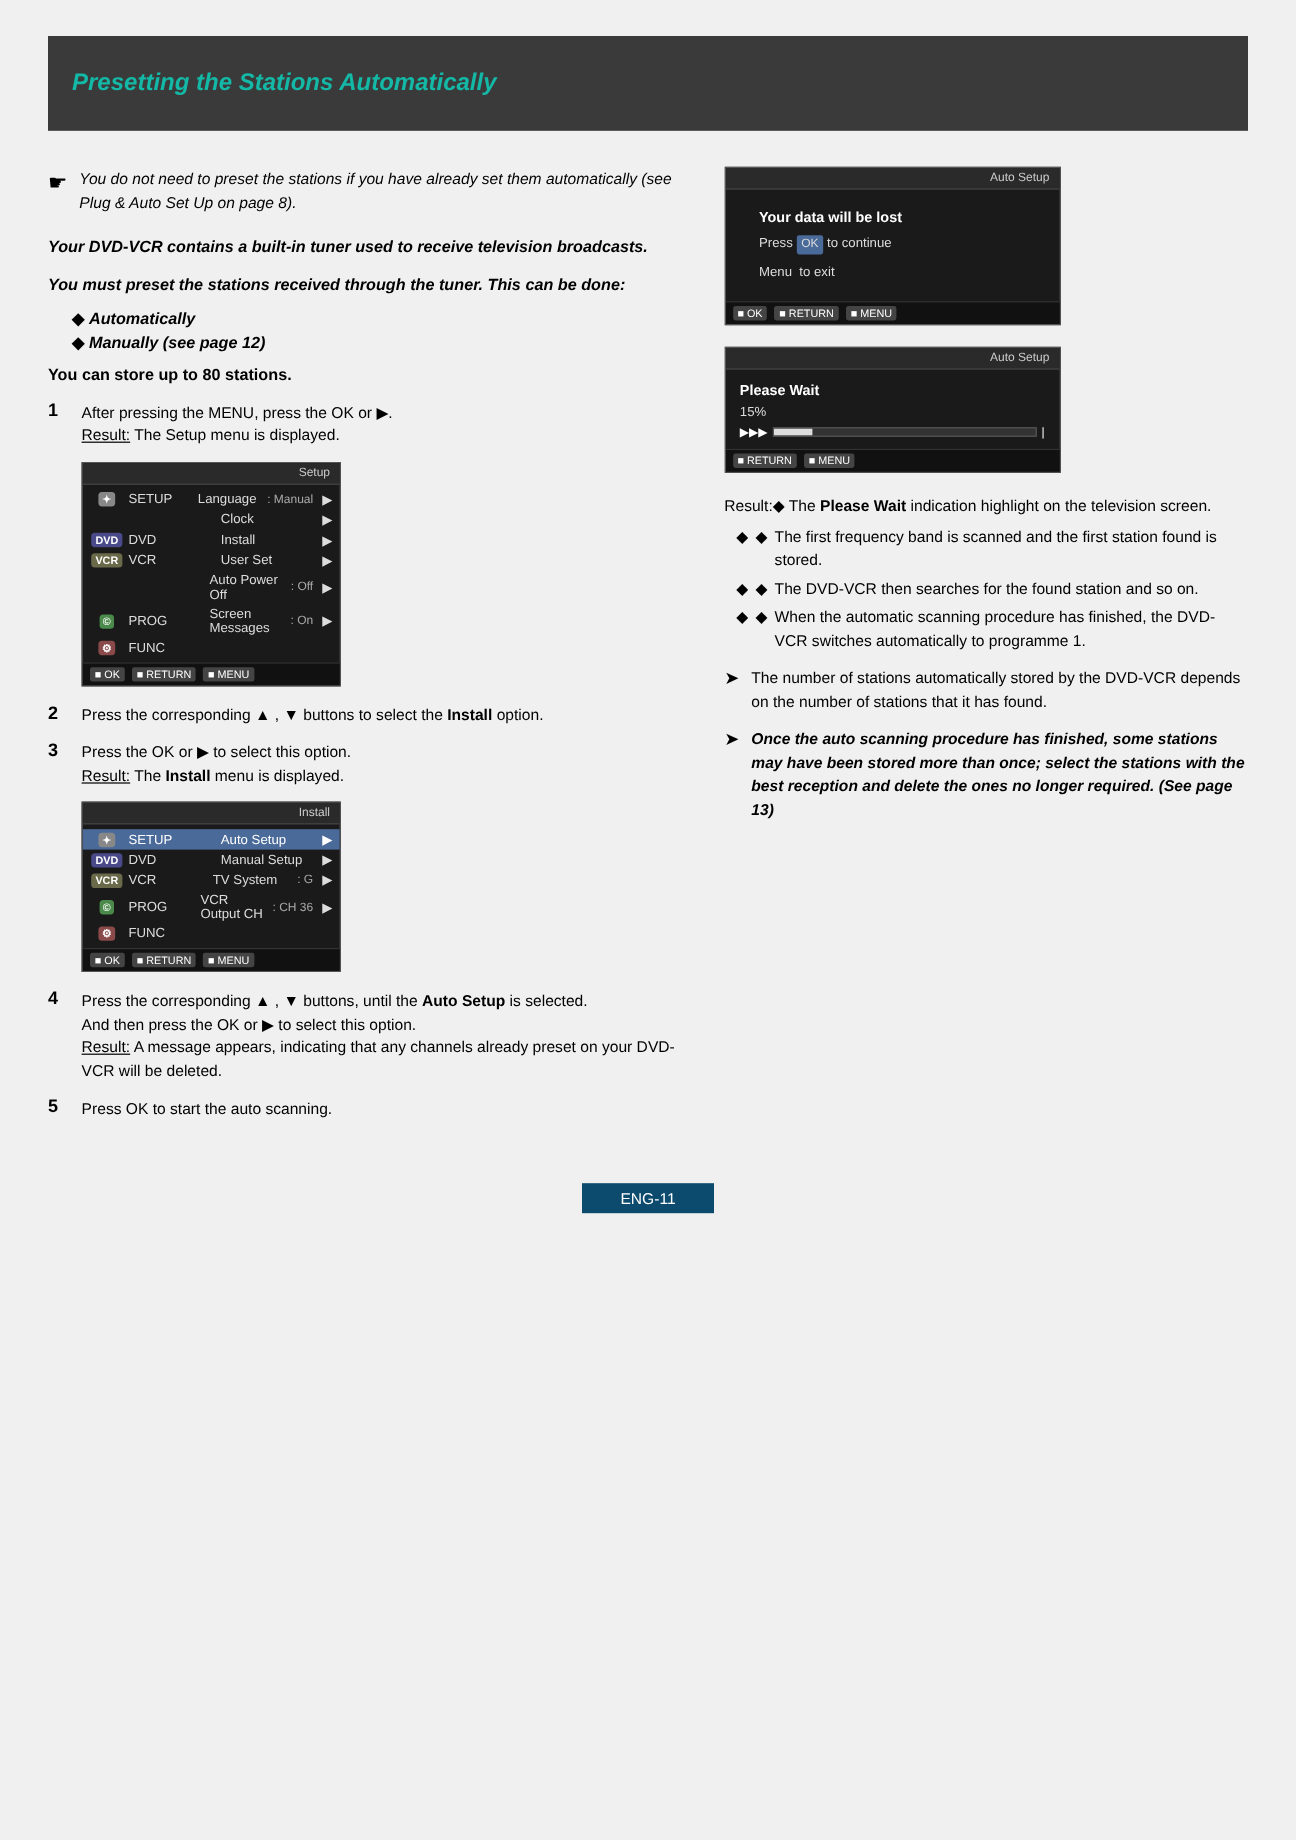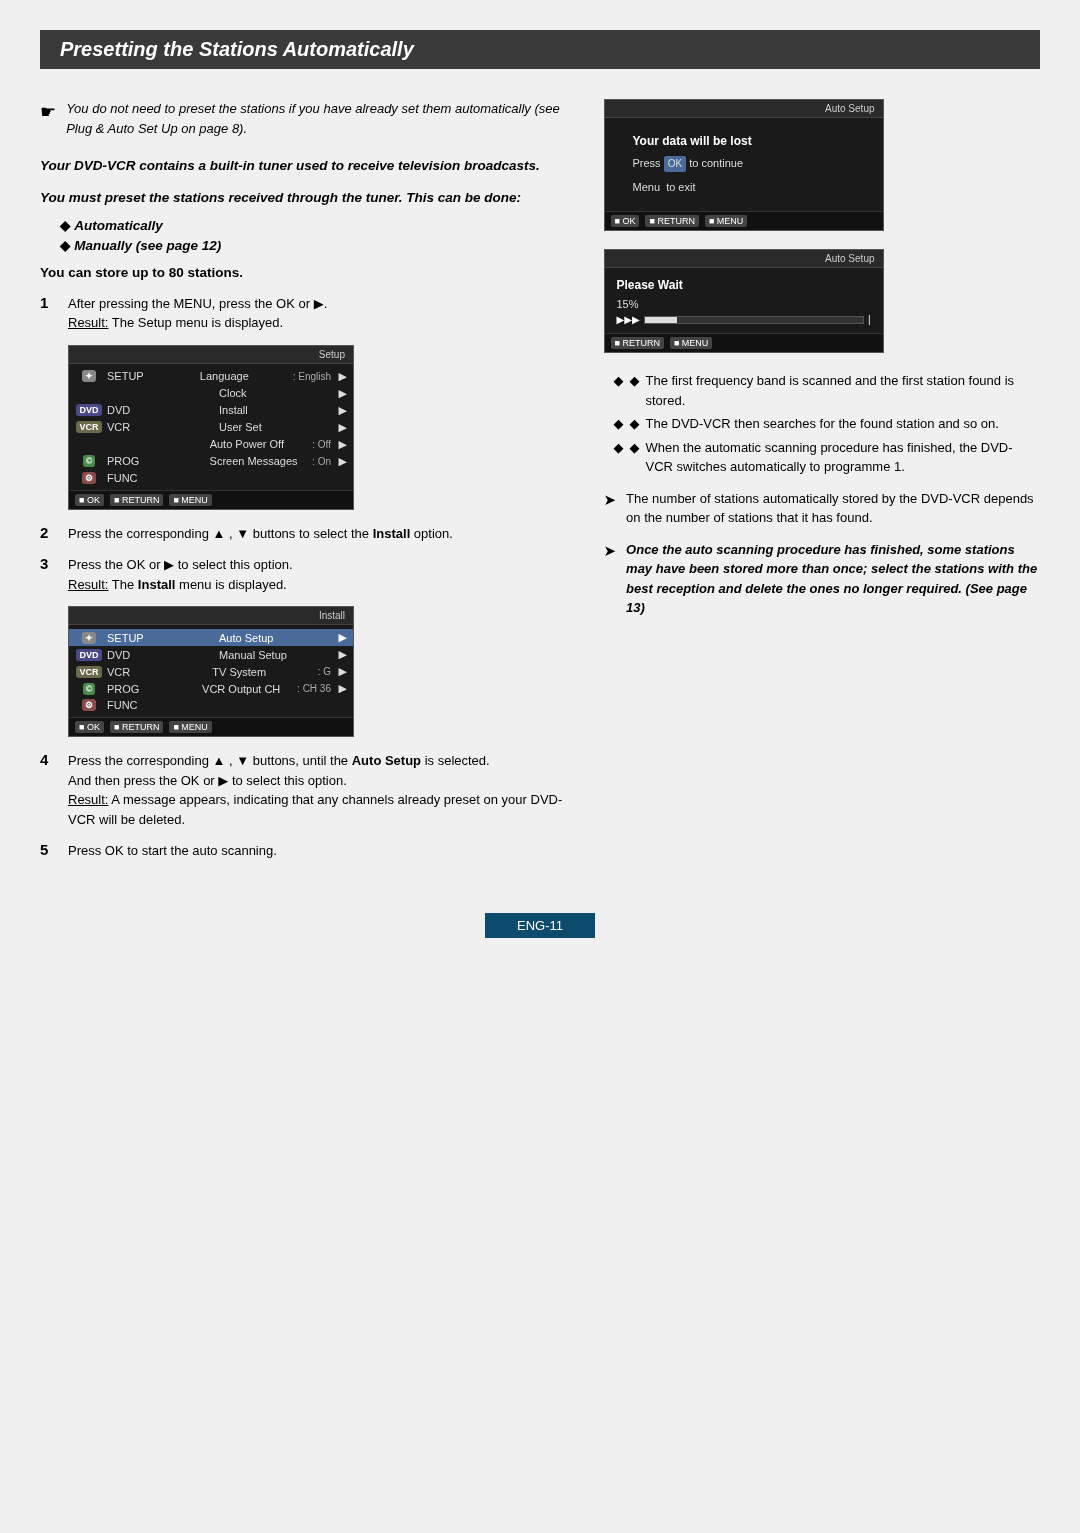--- a/index.html
+++ b/index.html
@@ -16,24 +16,24 @@
     .page-container {
       width: 1080px;
       min-height: 1533px;
       background: #f0f0f0;
       padding: 30px 40px;
       position: relative;
     }
 
     .title-bar {
       background: #3a3a3a;
-      color: #ffffff;
+      color: #14b8a6;
       font-size: 20px;
       font-weight: bold;
-      padding: 8px 20px;
+      padding: 28px 20px;
       margin-bottom: 30px;
       font-style: italic;
     }
 
     .content-wrapper {
       display: flex;
       gap: 30px;
     }
 
     .left-column {
@@ -128,21 +128,21 @@
     }
 
     .step-content strong {
       font-weight: bold;
     }
 
     
     .menu-screen {
       background: #1a1a1a;
       color: #ffffff;
-      width: 286px;
+      width: 216px;
       margin: 10px 0 14px 28px;
       font-size: 11px;
       border: 1px solid #555;
     }
 
     .menu-header {
       background: #2a2a2a;
       text-align: right;
       padding: 3px 8px;
       font-size: 10px;
@@ -430,21 +430,21 @@
       <div class="menu-screen">
         <div class="menu-header">Setup</div>
         <div class="menu-body">
 
           <div class="menu-row">
             <div class="icon-cell">
                 <span class="icon-badge setup">✦</span>
               </div>
             <span class="label-cell">SETUP</span>
             <span class="label-cell">Language</span>
-            <span class="value-cell">: English</span>
+            <span class="value-cell">: Manual</span>
             <span class="arrow-cell">▶</span>
           </div>
           <div class="menu-row">
             <div class="icon-cell"></div>
             <span class="label-cell"></span>
             <span class="label-cell">Clock</span>
             <span class="value-cell"></span>
             <span class="arrow-cell">▶</span>
           </div>
           <div class="menu-row">
@@ -612,20 +612,23 @@
             <span style="color:#fff;font-size:10px;">|</span>
           </div>
         </div>
         <div class="screen-footer">
           <span class="screen-footer-btn">■ RETURN</span>
           <span class="screen-footer-btn">■ MENU</span>
         </div>
       </div>
 
       <div class="result-block">
+        <p>
+          <span class="result-label">Result:</span>◆ The <strong>Please Wait</strong> indication highlight on the television screen.
+        </p>
         <div class="bullet-item" style="display:flex;gap:6px;padding-left:10px;margin-top:6px;">
           <span>◆</span>
             <span>The first frequency band is scanned and the first station found is stored.</span>
         </div>
         <div class="bullet-item" style="display:flex;gap:6px;padding-left:10px;margin-top:4px;">
           <span>◆</span>
             <span>The DVD-VCR then searches for the found station and so on.</span>
         </div>
         <div class="bullet-item" style="display:flex;gap:6px;padding-left:10px;margin-top:4px;">
           <span>◆</span>

